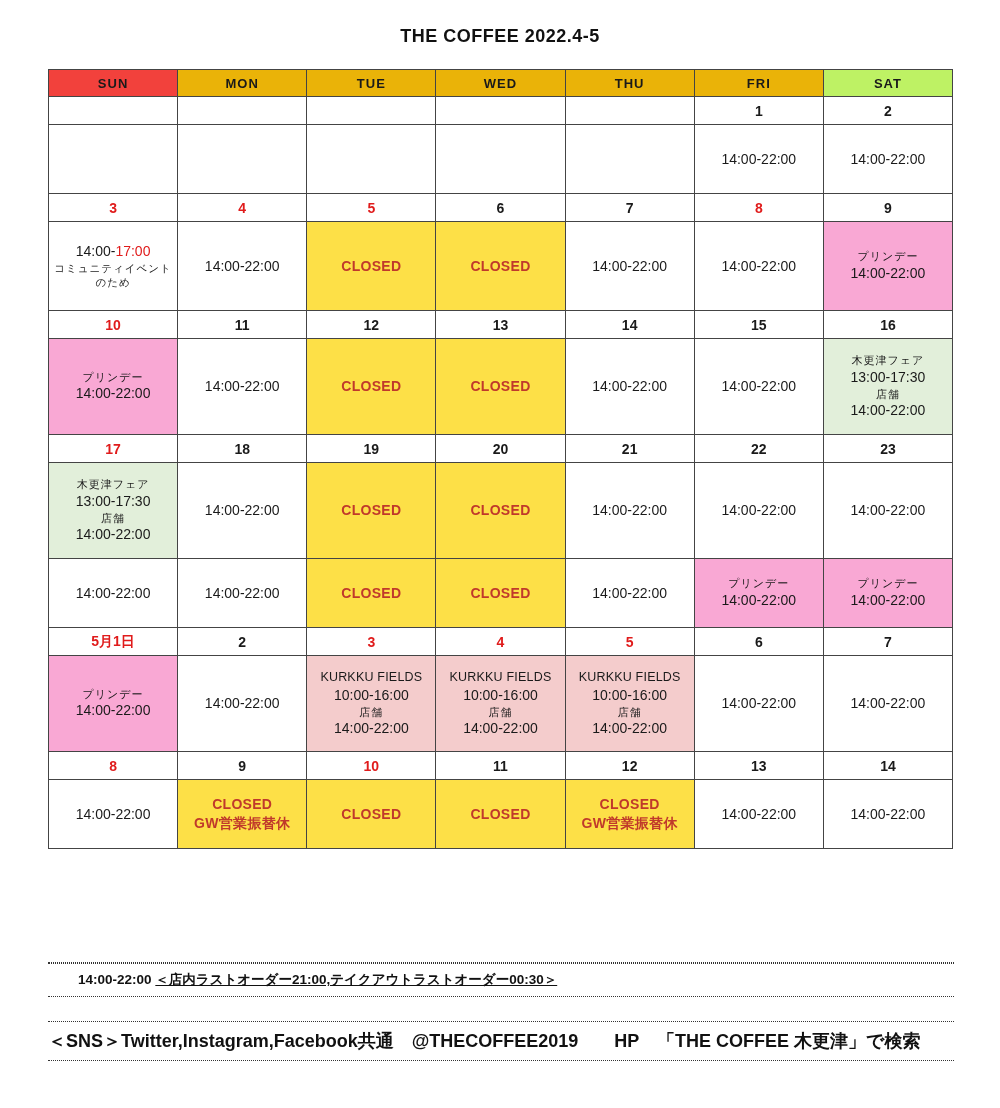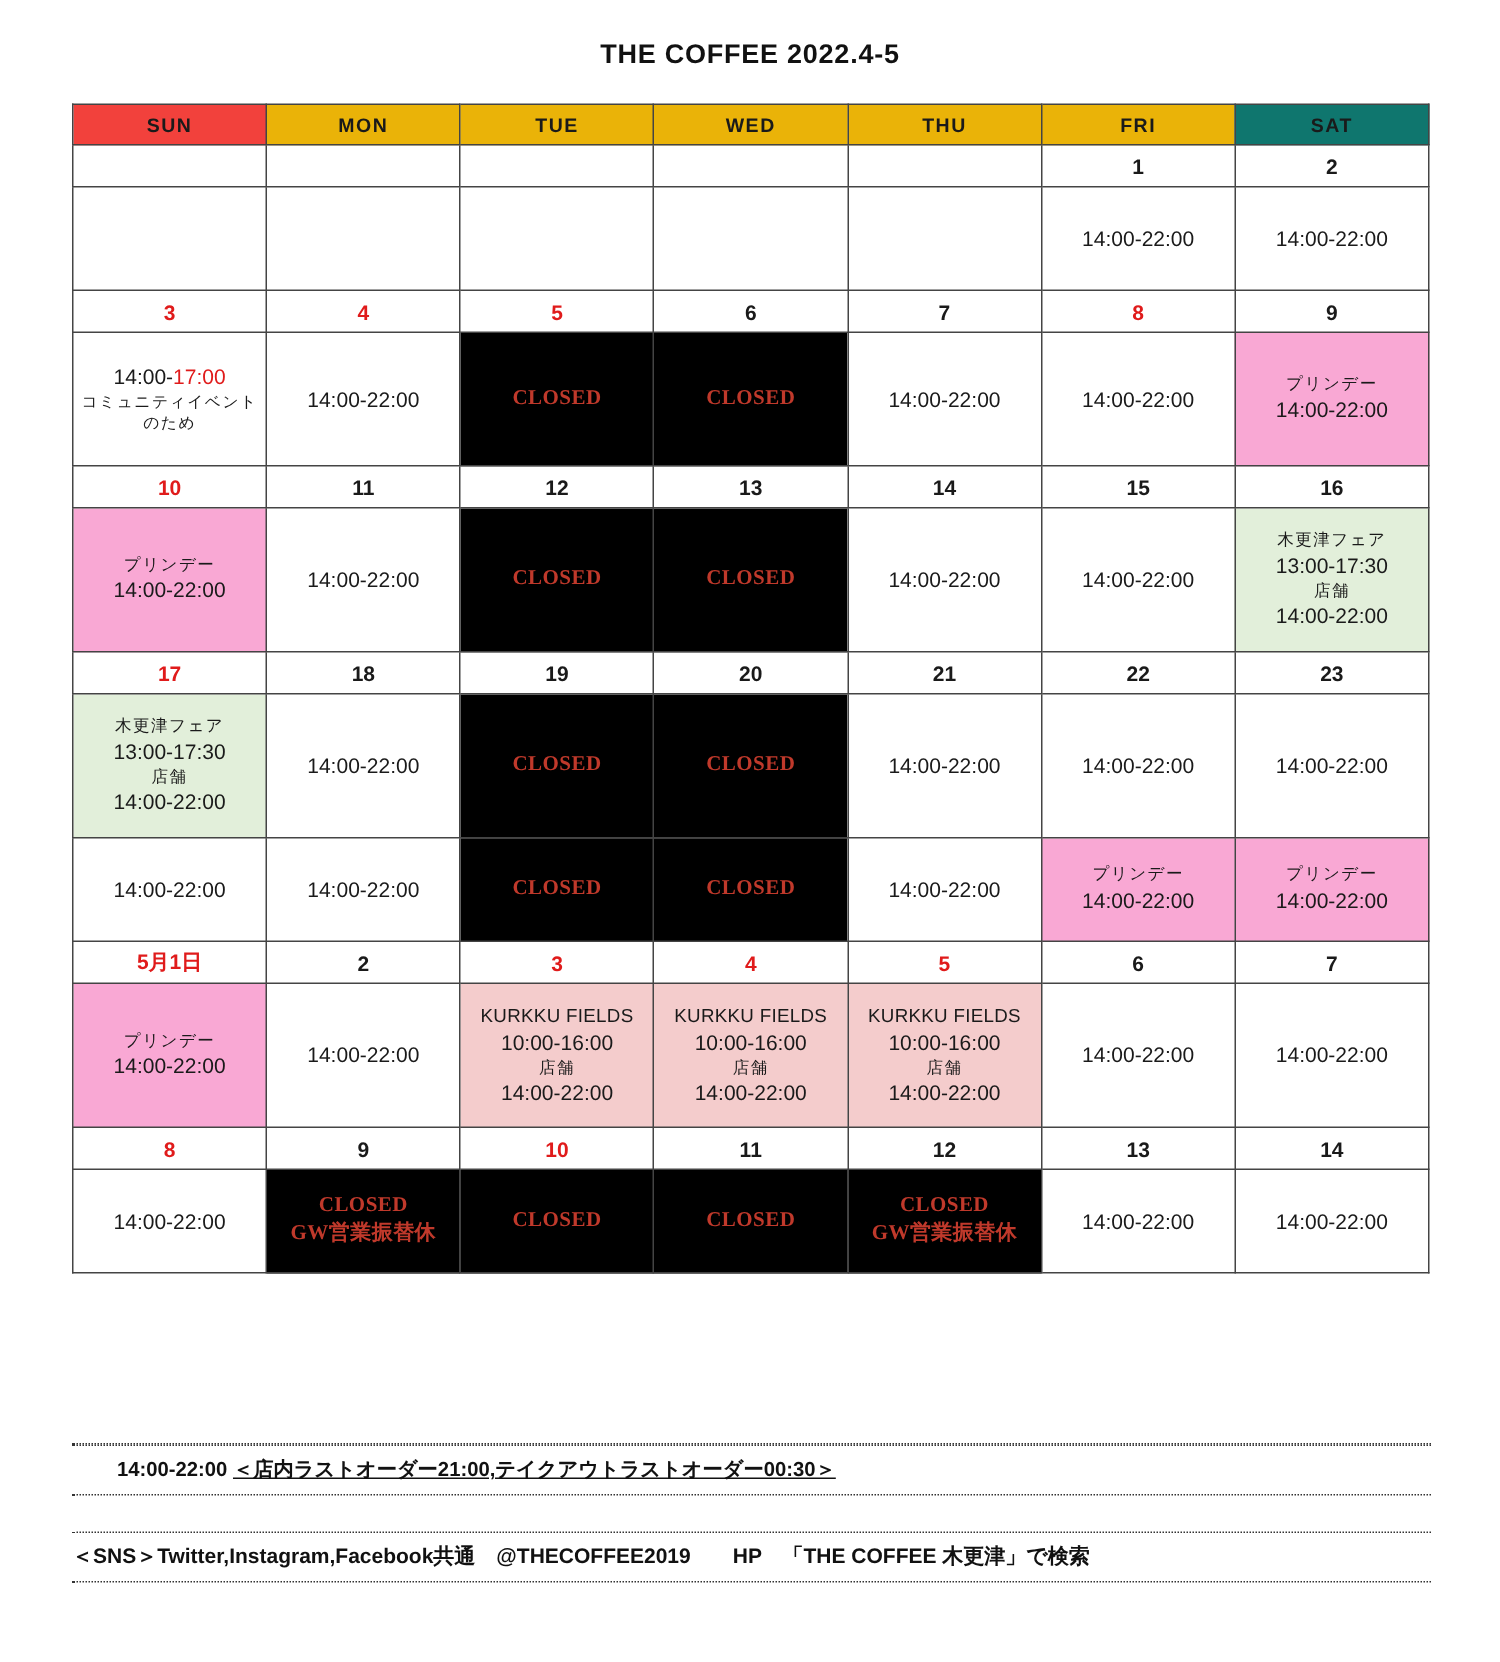--- a/index.html
+++ b/index.html
@@ -49,42 +49,42 @@
   
   th.dow {
     height: 26px;
     font-size: 13px;
     font-weight: 700;
     letter-spacing: 1px;
     background: #eab308;
     color: #1a1a1a;
   }
   th.dow-sun { background: #f2413c; color: #1a1a1a; }
-  th.dow-sat { background: #0f766e; color: #1a1a1a; }
+  th.dow-sat { background: #bef264; color: #1a1a1a; }
 
   
   td.datenum {
     height: 27px;
     font-size: 14px;
     font-weight: 600;
     color: #1a1a1a;
     background: #ffffff;
   }
   td.datenum.holiday { color: #e01b1b; }
 
   
   td.content {
     height: 68px;
     font-size: 14px;
     background: #ffffff;
     line-height: 1.35;
   }
   td.content.tall { height: 88px; }
   td.content.xtall { height: 95px; }
-  td.content.closed  { background: #000000; font-family: Liberation Serif, serif; }
+  td.content.closed  { background: #fde047; }
   td.content.cream   { background: #f9a8d4; }
   td.content.green   { background: #e2efda; }
   td.content.pink    { background: #f4cccc; }
 
   .cell-inner {
     display: flex;
     flex-direction: column;
     align-items: center;
     justify-content: center;
     height: 100%;
@@ -115,21 +115,21 @@
   .frow {
     padding: 7px 0 7px 0;
     font-size: 13.5px;
     font-weight: 600;
     color: #111111;
     white-space: nowrap;
   }
   .frow.indent { padding-left: 30px; }
   .frow .uline { text-decoration: underline; }
   .spacer-gap { height: 24px; }
-  .frow.sns { font-size: 14px; font-weight: 600; letter-spacing: 0px; }
+  .frow.sns { font-size: 18px; font-weight: 600; letter-spacing: 0px; }
 </style>
 </head>
 <body>
 
 <div class="page-title">THE COFFEE  2022.4-5</div>
 
 <div class="cal-wrap">
   <table class="calendar">
     <thead>
       <tr id="dow-row">

